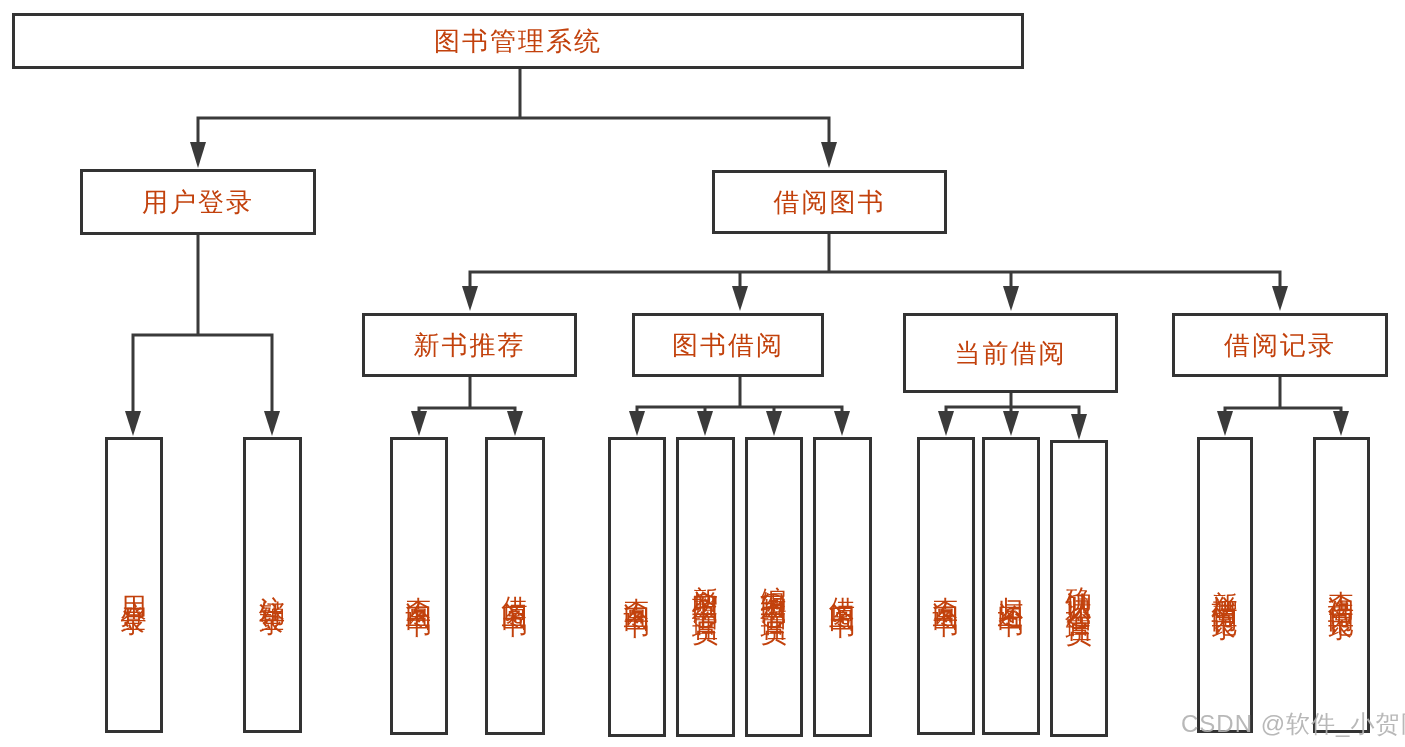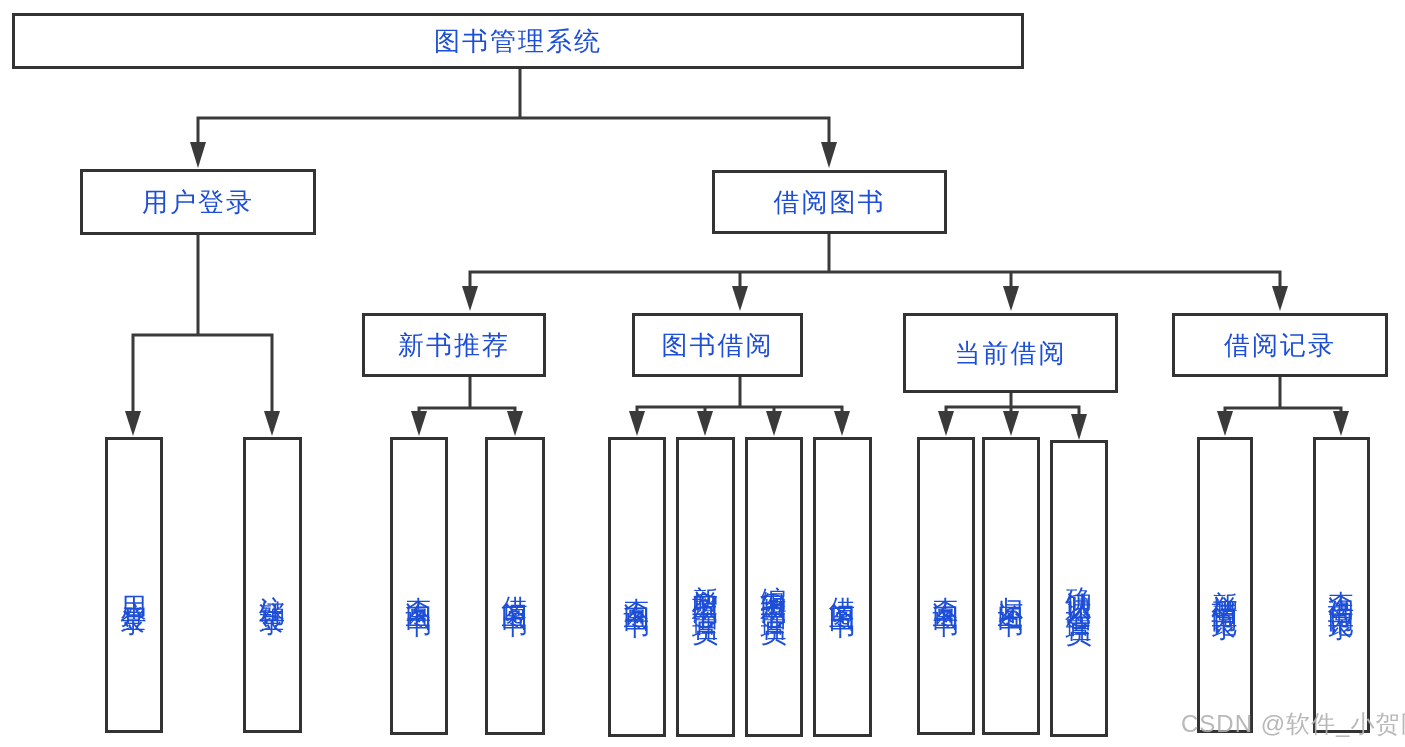--- a/index.html
+++ b/index.html
@@ -22,21 +22,21 @@
     z-index: 1;
   }
   .node {
     position: absolute;
     box-sizing: border-box;
     border: 3px solid #333333;
     background: #ffffff;
     display: flex;
     align-items: center;
     justify-content: center;
-    color: #1d4ed8;
+    color: #c2410c;
     font-size: 26px;
     z-index: 2;
   }
   .node-h span {
     letter-spacing: 2px;
     line-height: 1;
     white-space: nowrap;
   }
   .node-v span {
     writing-mode: vertical-rl;
@@ -97,24 +97,24 @@
     <span>图书管理系统</span>
   </div>
 
   <div class="node node-h" style="left:80px; top:169px; width:236px; height:66px;">
     <span>用户登录</span>
   </div>
   <div class="node node-h" style="left:712px; top:170px; width:235px; height:64px;">
     <span>借阅图书</span>
   </div>
 
-  <div class="node node-h" style="left:362px; top:313px; width:184px; height:64px;">
+  <div class="node node-h" style="left:362px; top:313px; width:215px; height:64px;">
     <span>新书推荐</span>
   </div>
-  <div class="node node-h" style="left:632px; top:313px; width:171px; height:64px;">
+  <div class="node node-h" style="left:632px; top:313px; width:192px; height:64px;">
     <span>图书借阅</span>
   </div>
   <div class="node node-h" style="left:903px; top:313px; width:215px; height:80px;">
     <span>当前借阅</span>
   </div>
   <div class="node node-h" style="left:1172px; top:313px; width:216px; height:64px;">
     <span>借阅记录</span>
   </div>
 
   <div class="node node-v" style="left:105px; top:437px; width:58px; height:296px;">

